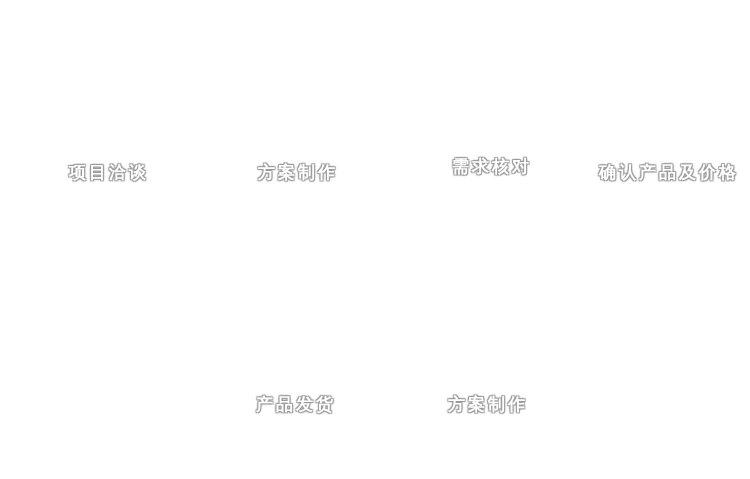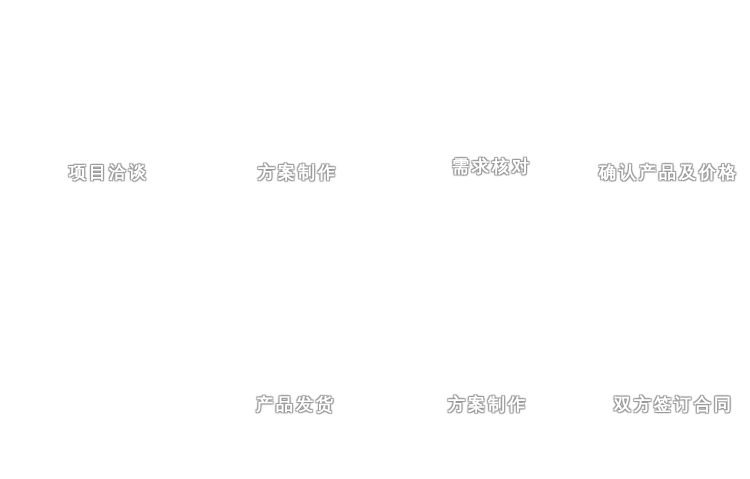--- a/index.html
+++ b/index.html
@@ -42,15 +42,14 @@
   <div class="step-label" style="left:233px; top:161px;">方案制作</div>
 
   <div class="step-label" style="left:427px; top:155px;">需求核对</div>
 
   <div class="step-label" style="left:574px; top:161px;">确认产品及价格</div>
 
   <div class="step-label" style="left:231px; top:393px;font-family:Liberation Serif, serif;">产品发货</div>
 
   <div class="step-label" style="left:423px; top:393px;">方案制作</div>
 
-  <div class="step-label" style="left:589px; top:393px;">双方签订合同</div>
 
 </div>
 
 </body></html>

